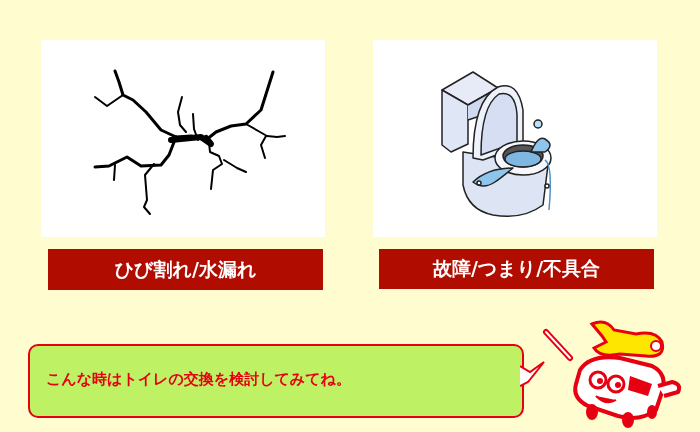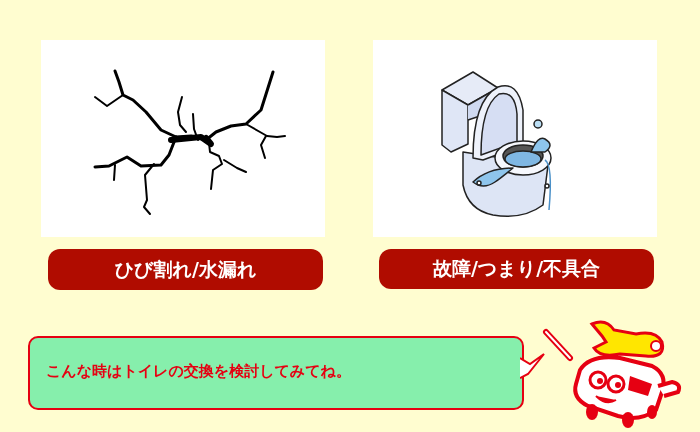--- a/index.html
+++ b/index.html
@@ -1,19 +1,19 @@
 <!DOCTYPE html>
 <html><head>
 <meta charset="utf-8">
 <style>
   html, body { margin:0; padding:0; }
   body { width:700px; height:432px; background:#fffdd0; position:relative; overflow:hidden; font-family:"DejaVu Sans", sans-serif; }
   .card-img { position:absolute; background:#ffffff; }
-  .label-btn { position:absolute; background:#b00c00; border-radius:12px; color:#fff; font-weight:bold; font-size:19px; display:flex; align-items:center; justify-content:center; letter-spacing:0px; }
-  .bubble { position:absolute; left:28px; top:336px; width:496px; height:74px; border:2px solid #e60012; border-radius:10px; background:#86efac; box-sizing:border-box;padding-left:24px; }
+  .label-btn { position:absolute; background:#b00c00; border-radius:0; color:#fff; font-weight:bold; font-size:19px; display:flex; align-items:center; justify-content:center; letter-spacing:0px; }
+  .bubble { position:absolute; left:28px; top:344px; width:496px; height:74px; border:2px solid #e60012; border-radius:10px; background:#bef264; box-sizing:border-box;padding-left:24px; }
   .bubble-text { position:absolute; left:16px; top:24px; color:#e60012; font-size:15px; font-weight:bold; }
   .mascot { position:absolute; left:540px; top:312px; }
 </style>
 </head>
 <body>
 
 <div class="card-img" style="left:41px; top:40px; width:284px; height:197px;">
   <svg width="284" height="197" viewBox="0 0 284 197">
     <g stroke="#000" fill="none" stroke-linecap="round" stroke-linejoin="round">
       <path d="M135 97 L150 96 L165 100 L175 92 L190 86 L205 84 L220 70 L232 32" stroke-width="3"></path>

